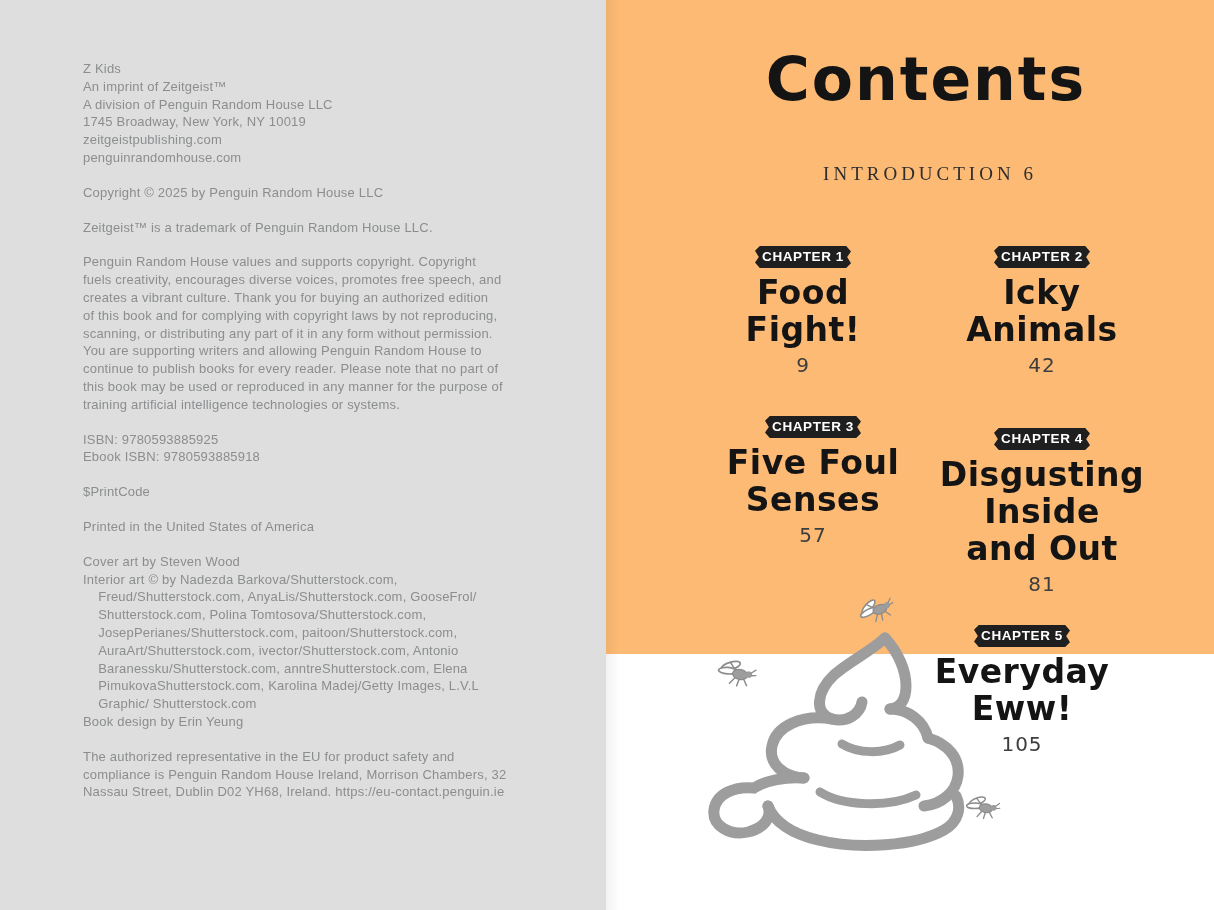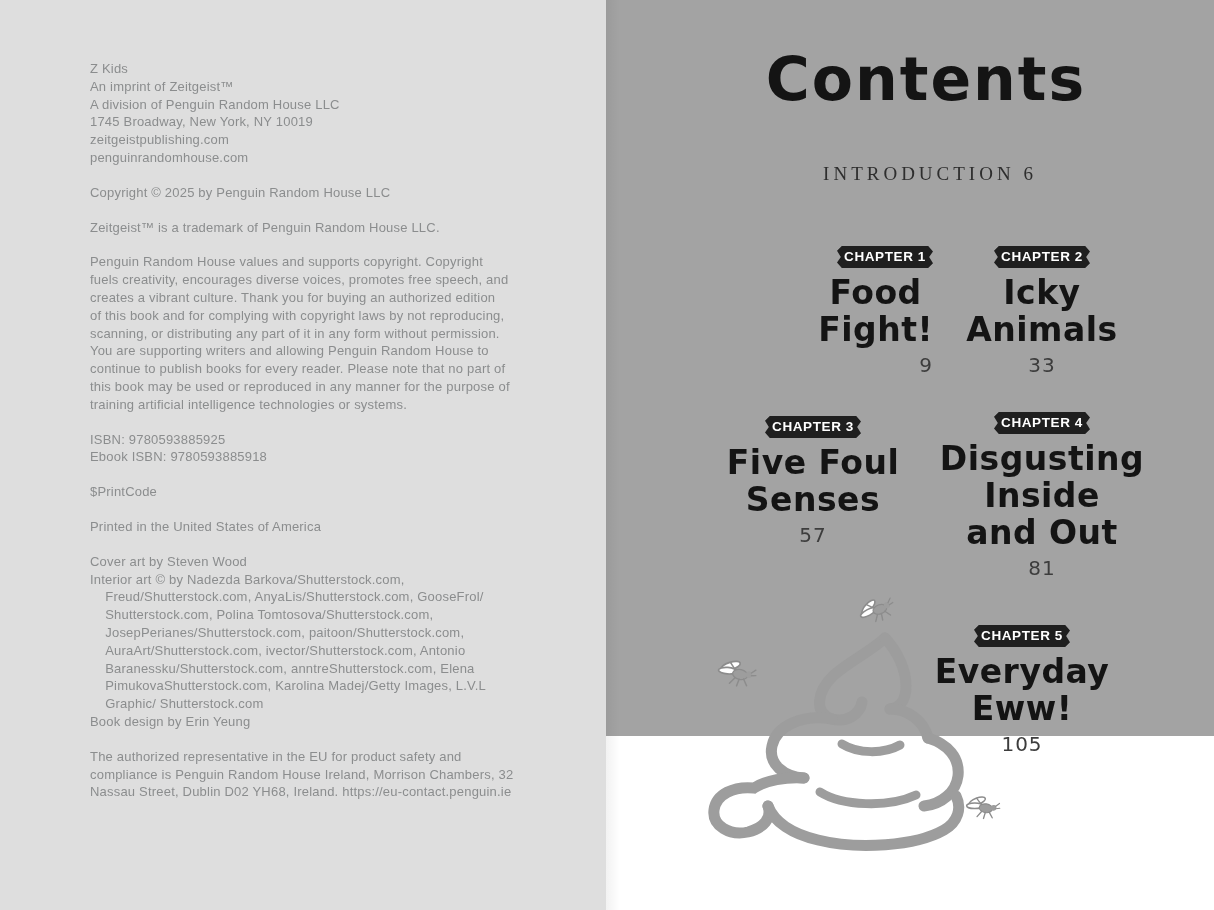--- a/index.html
+++ b/index.html
@@ -6,29 +6,29 @@
   #spread{
     position:relative;width:1214px;height:910px;overflow:hidden;
     font-family:"Liberation Sans",sans-serif;
   }
   
   #page-left{
     position:absolute;left:0;top:0;width:606px;height:910px;
     background:#dedede;
   }
   #left-text{
-    position:absolute;left:90px;top:60px;width:440px;
+    position:absolute;left:83px;top:60px;width:440px;
     color:#8b8d8e;font-size:13px;line-height:17.8px;
     letter-spacing:.2px;
   }
   .para{white-space:pre-wrap;margin:0 0 17px 0;}
   
   #page-right{
-    position:absolute;left:606px;top:0;width:608px;height:736px;
-    background:#a3a3a3;
+    position:absolute;left:606px;top:0;width:608px;height:654px;
+    background:#fdba74;
   }
   #spine-shadow{
     position:absolute;left:0;top:0;width:14px;height:910px;
     background:linear-gradient(to right,rgba(0,0,0,.05),rgba(0,0,0,0));
   }
   #contents-title{
     position:absolute;left:0;right:0;top:48px;text-align:center;
     transform:translateX(16px);
     font-family:"DejaVu Sans",sans-serif;font-weight:bold;
     font-size:60px;line-height:1.05;color:#141414;letter-spacing:2px;
@@ -52,24 +52,24 @@
   }
   .chapter-title{
     white-space:pre-line;
     font-family:"DejaVu Sans",sans-serif;font-weight:bold;
     font-size:33px;line-height:37px;color:#141414;letter-spacing:.5px;
   }
   .chapter-page{
     margin-top:5px;font-family:"DejaVu Sans",sans-serif;
     font-size:20px;color:#3d3d3d;letter-spacing:1px;
   }
-  #card-1{left:87px;top:246px;align-items:flex-end;}
+  #card-1{left:77px;top:246px;}
   #card-2{left:316px;top:246px;}
   #card-3{left:87px;top:416px;}
-  #card-4{left:316px;top:412px;}
+  #card-4{left:316px;top:428px;}
   #card-5{left:296px;top:625px;}
   #poop-illustration{position:absolute;left:84px;top:578px;}
 </style>
 </head>
 <body>
 
 <div id="spread">
 
   <div id="page-left">
     <div id="left-text">
@@ -120,21 +120,21 @@
       <div class="chapter-badge">CHAPTER 1</div>
       <div class="chapter-title">Food
 Fight!</div>
       <div class="chapter-page">9</div>
     </div>
 
     <div class="chapter-card" id="card-2">
       <div class="chapter-badge">CHAPTER 2</div>
       <div class="chapter-title">Icky
 Animals</div>
-      <div class="chapter-page">33</div>
+      <div class="chapter-page">42</div>
     </div>
 
     <div class="chapter-card" id="card-3">
       <div class="chapter-badge">CHAPTER 3</div>
       <div class="chapter-title">Five Foul
 Senses</div>
       <div class="chapter-page">57</div>
     </div>
 
     <div class="chapter-card" id="card-4">

